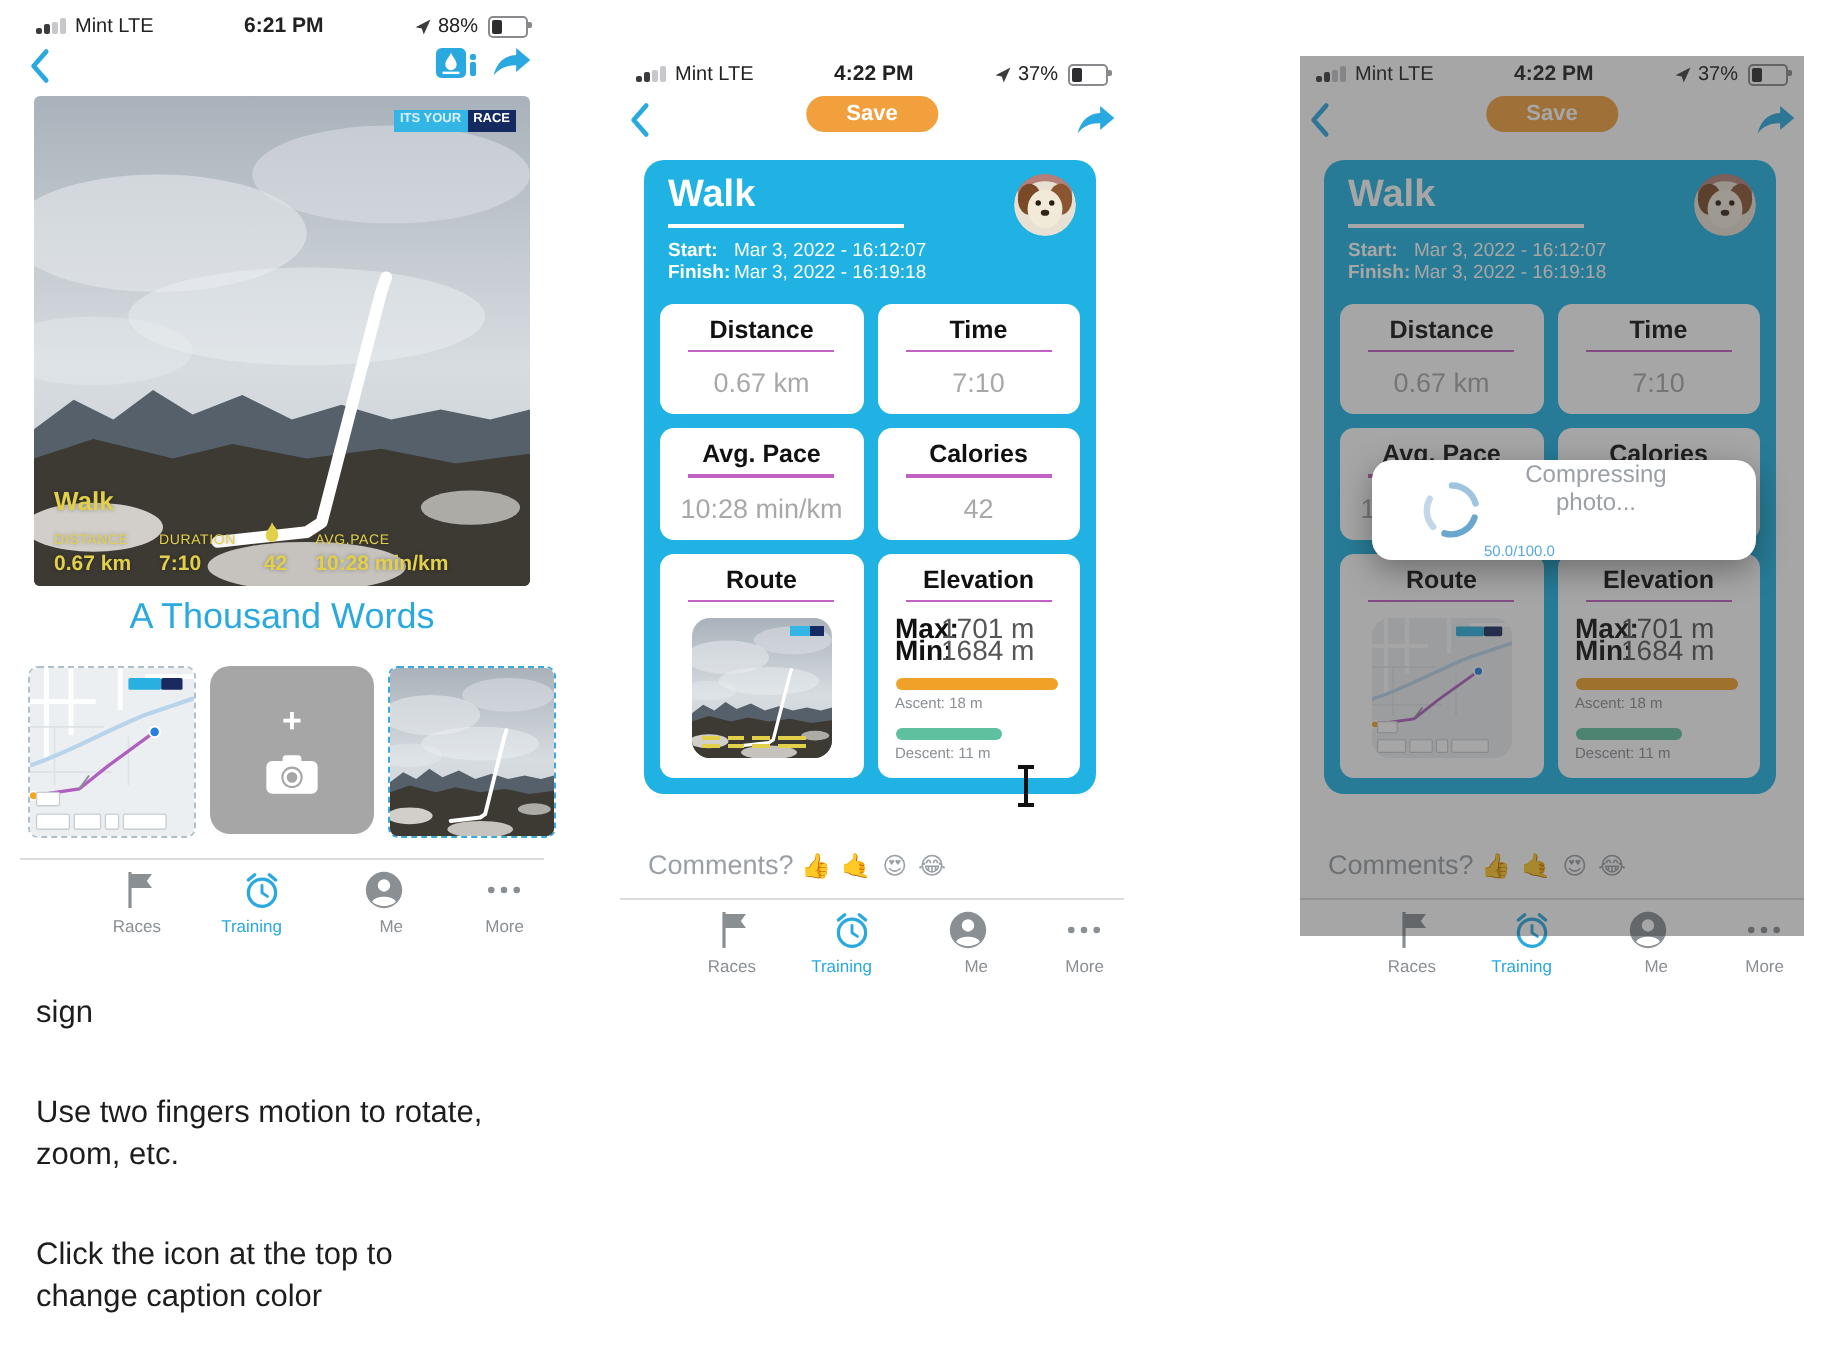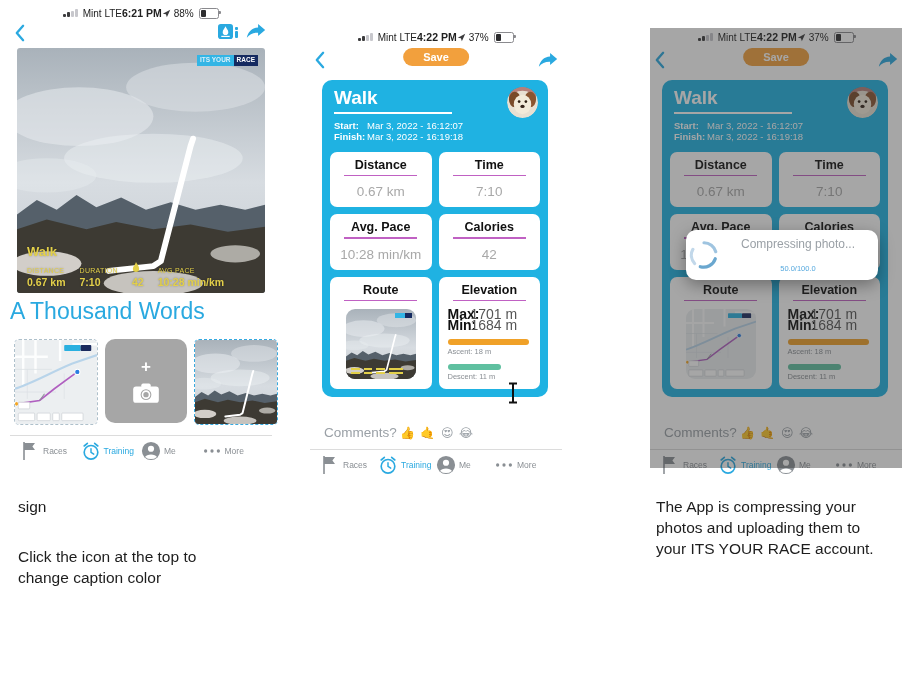--- a/index.html
+++ b/index.html
@@ -1,21 +1,21 @@
 <!DOCTYPE html>
 <html><head>
 <meta charset="utf-8">
 <style>
   html,body{margin:0;padding:0;background:#fff;}
   #page{position:relative;width:918px;height:677px;background:#fff;overflow:hidden;
         font-family:"Liberation Sans","DejaVu Sans",sans-serif;color:#1d1d1f;}
   .phone{position:absolute;background:#fff;}
 
   
-  .statusbar{display:flex;justify-content:center;align-items:center;
+  .statusbar{display:flex;justify-content:space-between;align-items:center;
              padding:2px 8px 0;font-size:10px;color:#222;height:14px;}
   .sb-left,.sb-right{display:flex;align-items:center;gap:3px;}
   .sb-time{font-weight:bold;font-size:10.5px;}
   .signal{display:inline-flex;align-items:flex-end;gap:1.5px;margin-right:2px;}
   .signal i{display:block;width:2.5px;border-radius:1px;background:#c7c7cc;}
   .signal i:nth-child(1){height:3.5px;background:#3c3c3e;}
   .signal i:nth-child(2){height:5px;background:#3c3c3e;}
   .signal i:nth-child(3){height:6.5px;}
   .signal i:nth-child(4){height:8px;}
   .batt{position:relative;width:18px;height:9px;border:1px solid #8a8a8e;border-radius:2.5px;margin-left:2px;}
@@ -40,34 +40,34 @@
   .photo svg.ph{position:absolute;inset:0;width:100%;height:100%;}
   .badge{position:absolute;top:7px;right:7px;display:flex;font-size:6.5px;font-weight:bold;line-height:1;}
   .badge .b1{background:#33b5e5;color:#d8f0fa;padding:2px 3px;}
   .badge .b2{background:#152a60;color:#fff;padding:2px 3px;}
   .ovl{position:absolute;left:10px;right:4px;bottom:5px;color:#e3d04a;text-shadow:0 0 2px rgba(0,0,0,.35);}
   .ovl-act{font-size:13px;font-weight:bold;}
   .ovl-row{display:flex;align-items:flex-end;gap:14px;margin-top:3px;}
   .ovl-col .l{font-size:7px;letter-spacing:.3px;}
   .ovl-col .v{font-size:10.5px;font-weight:bold;margin-top:2px;}
   .flame{width:8px;height:11px;color:#e3d04a;}
-  .memory-title{margin-top:5px;text-align:left;font-size:23px;color:#2aa9e0;}
+  .memory-title{margin-top:5px;text-align:center;font-size:18px;color:#2aa9e0;}
   .thumbs{display:flex;gap:7px;padding:0 4px;margin-top:14px;}
   .thumb{position:relative;width:82px;height:84px;border-radius:5px;overflow:hidden;flex:none;}
   .thumb svg{position:absolute;inset:0;width:100%;height:100%;}
   .t-map{border:1.5px dashed #aec0cb;}
   .t-add{background:#a6a6a6;border-radius:10px;display:flex;flex-direction:column;align-items:center;justify-content:center;gap:8px;}
   .t-add .plus{color:#fff;font-size:17px;font-weight:bold;line-height:1;}
   .t-add svg{position:static;width:28px;height:21px;color:#fff;}
   .t-photo{border:1.5px dashed #37a9df;}
   .divider{border-top:1px solid #dcdcdc;margin-top:10px;}
 
   
   .tabbar{display:grid;grid-template-columns:1fr 1fr 1fr 1fr;padding:5px 10px 0;}
-  .tab{display:flex;flex-direction:row;align-items:center;gap:3px;color:#8a8f94;cursor:pointer;}
+  .tab{display:flex;flex-direction:column;align-items:flex-end;gap:3px;color:#8a8f94;cursor:pointer;}
   .tab svg{width:20px;height:20px;}
   .tab .tlabel{font-size:8.5px;}
   .tab.active{color:#2aa9e0;}
 
   
   .nav2{position:relative;height:32px;}
   .savepill{position:absolute;left:50%;top:4px;transform:translateX(-50%);
             background:#f2a03d;color:#fff;font-size:11px;font-weight:bold;
             padding:3px 20px;border-radius:10px;cursor:pointer;}
   .bluecard{position:relative;margin:4px 14px 0 12px;background:#1fb2e2;border-radius:10px;padding:7px 8px 8px;}
@@ -97,25 +97,25 @@
   .bar.descent{background:#5fc0a0;width:64%;}
   .bar-cap{font-size:7.5px;color:#8a8f94;}
   .comments{margin:28px 0 0 14px;font-size:13.5px;color:#9aa0a6;}
   .comments .emo{font-size:12px;letter-spacing:1px;}
   .divider2{border-top:1px solid #dcdcdc;margin-top:9px;}
 
   
   .dim{position:absolute;inset:0;background:rgba(52,52,52,.44);z-index:4;}
   .modal{position:absolute;left:36px;top:202px;width:192px;height:50px;z-index:5;
          background:#fff;border-radius:10px;box-shadow:0 5px 16px rgba(0,0,0,.35);
-         display:flex;align-items:center;padding:0 2px;box-sizing:border-box;}
+         display:flex;align-items:center;padding:0 24px;box-sizing:border-box;}
   .spinner{width:32px;height:32px;flex:none;}
   .modal-txt{flex:1;display:flex;flex-direction:column;}
   .modal-msg{font-size:12px;color:#9aa0a6;text-align:center;}
-  .modal-prog{font-size:7.5px;color:#55a8de;text-align:center;margin-top:13px;}
+  .modal-prog{font-size:7.5px;color:#55a8de;text-align:left;margin-top:13px;}
 
   
   .cap{position:absolute;font-size:15.5px;line-height:21px;color:#1d1d1d;}
   .cap p{margin:0 0 29px;}
   .cap span.blk{display:block;}
   .save-hl{color:#f2992e;}
 
   .ibeam{position:absolute;left:506px;top:382px;width:14px;height:22px;z-index:9;color:#111;}
 </style>
 </head>
@@ -622,27 +622,24 @@
         <div class="modal-prog">50.0/100.0</div>
       </div>
     </div>
   </div>
 
   <div class="cap" style="left:18px;top:496px;width:262px;">
     <p>
       <span class="blk">sign</span>
     </p>
     <p>
+      <span class="blk">Use two fingers motion to rotate,</span>
+      <span class="blk">zoom, etc.</span>
+    </p>
+    <p>
       <span class="blk">Click the icon at the top to</span>
       <span class="blk">change caption color</span>
     </p>
   </div>
 
 
-  <div class="cap" style="left:656px;top:496px;width:252px;">
-    <p>
-      <span class="blk">The App is compressing your</span>
-      <span class="blk">photos and uploading them to</span>
-      <span class="blk">your ITS YOUR RACE account.</span>
-    </p>
-  </div>
 
 </div>
 
 </body></html>

